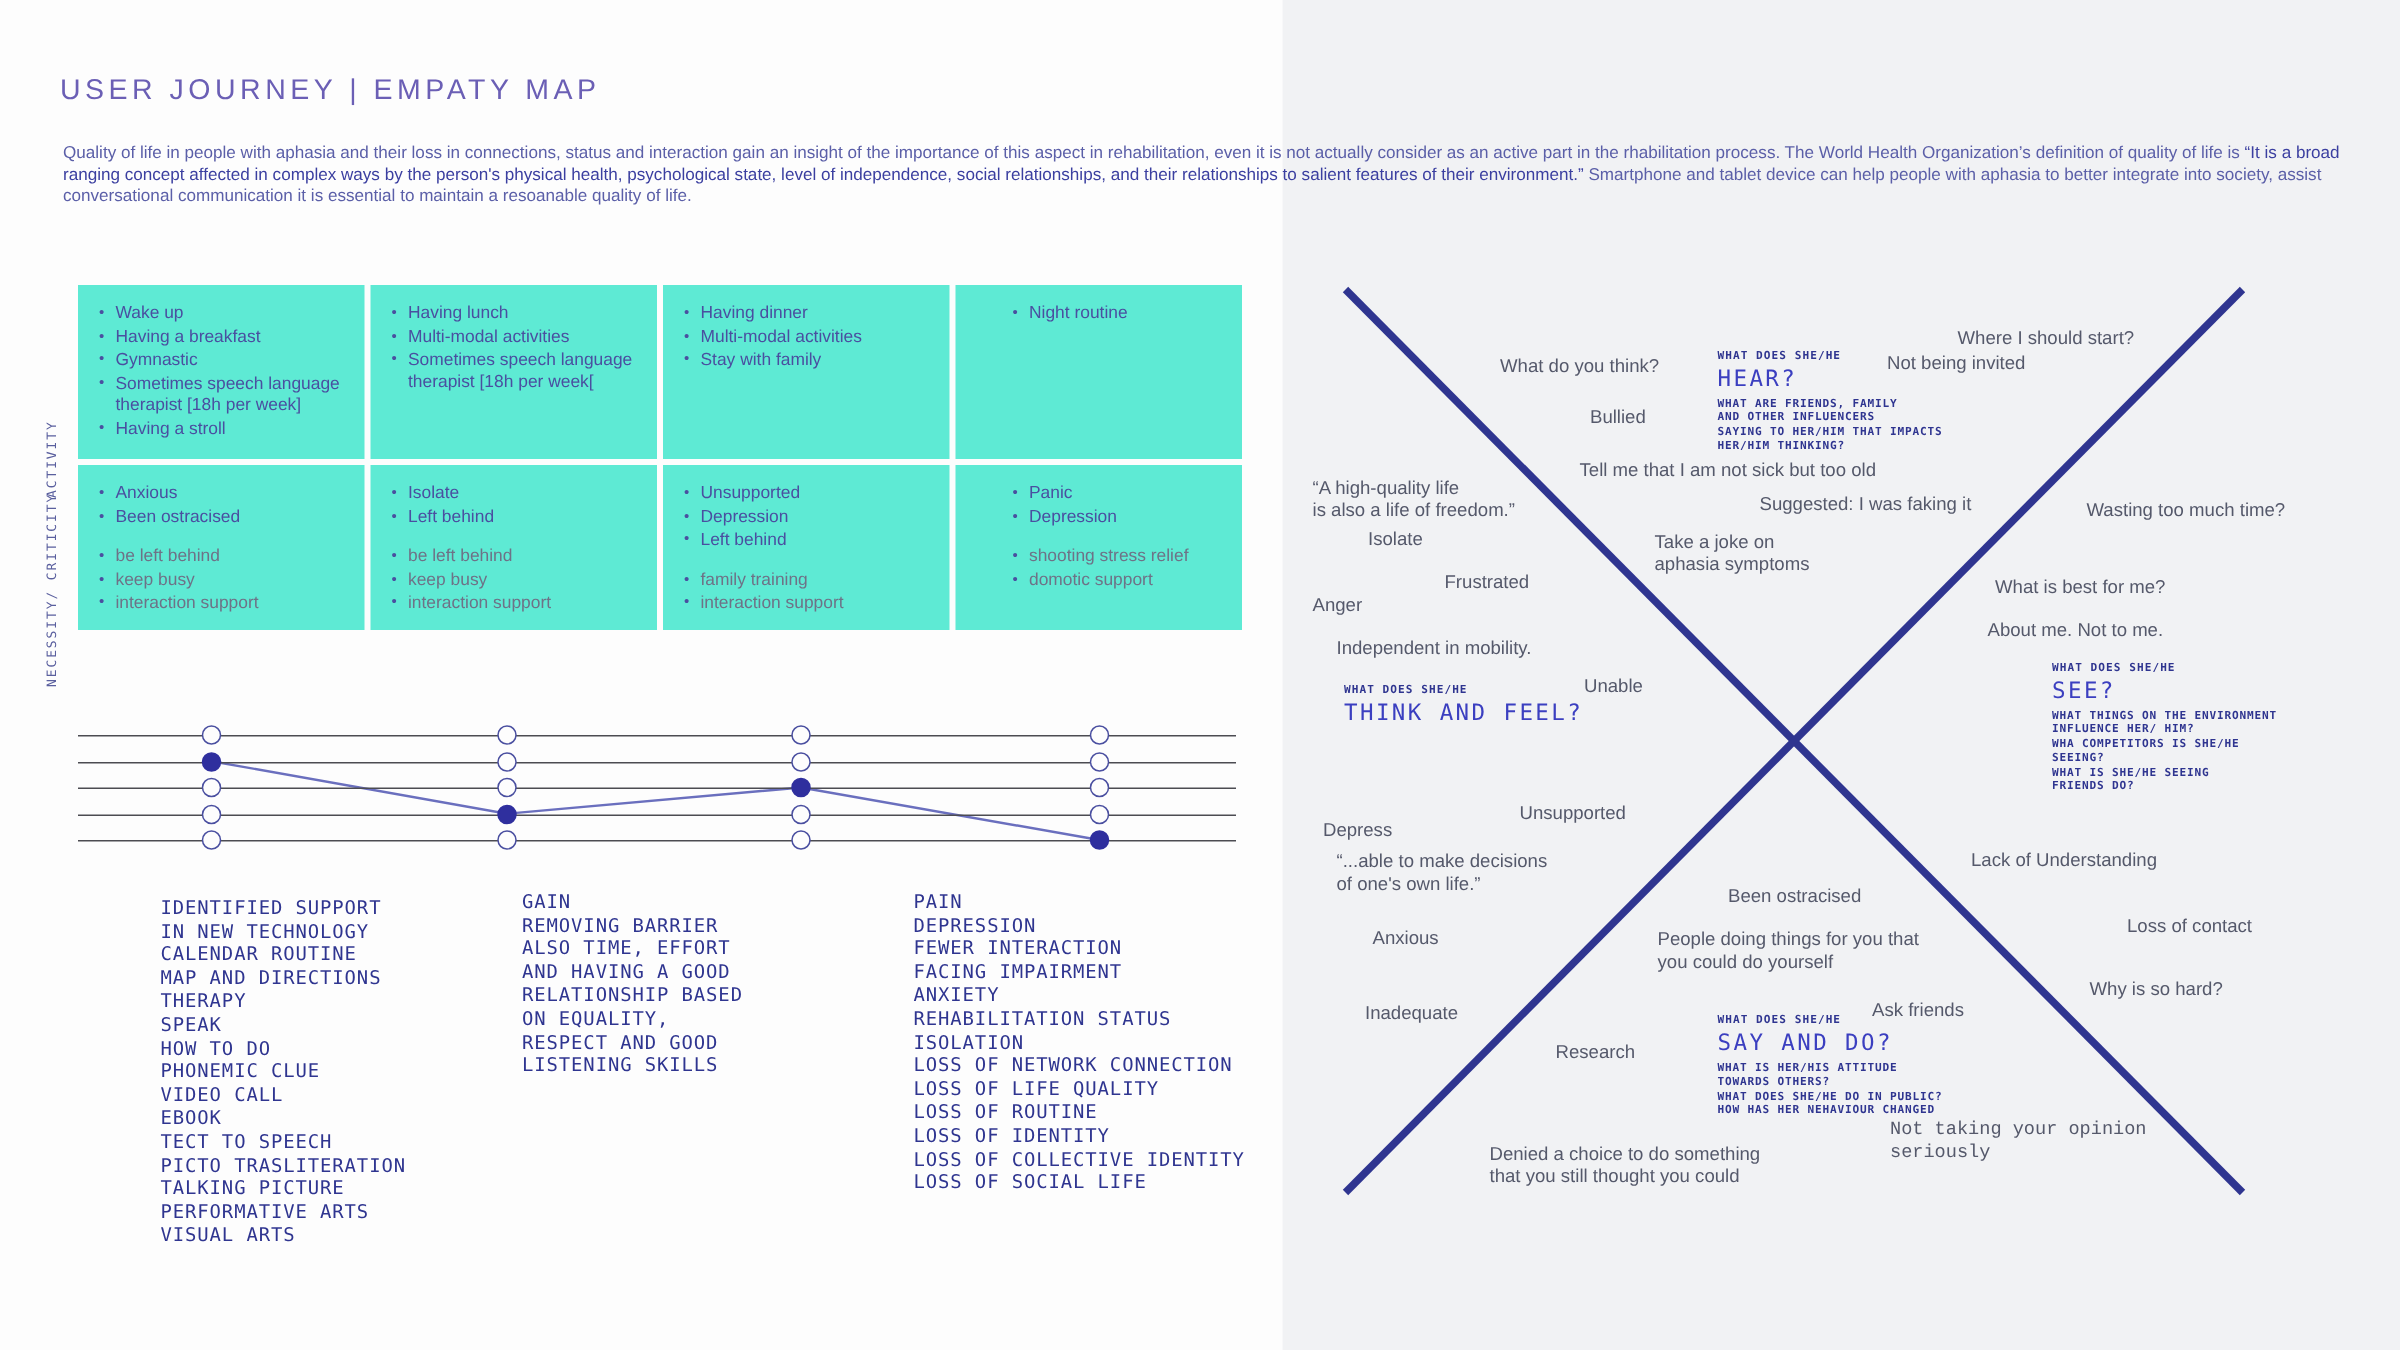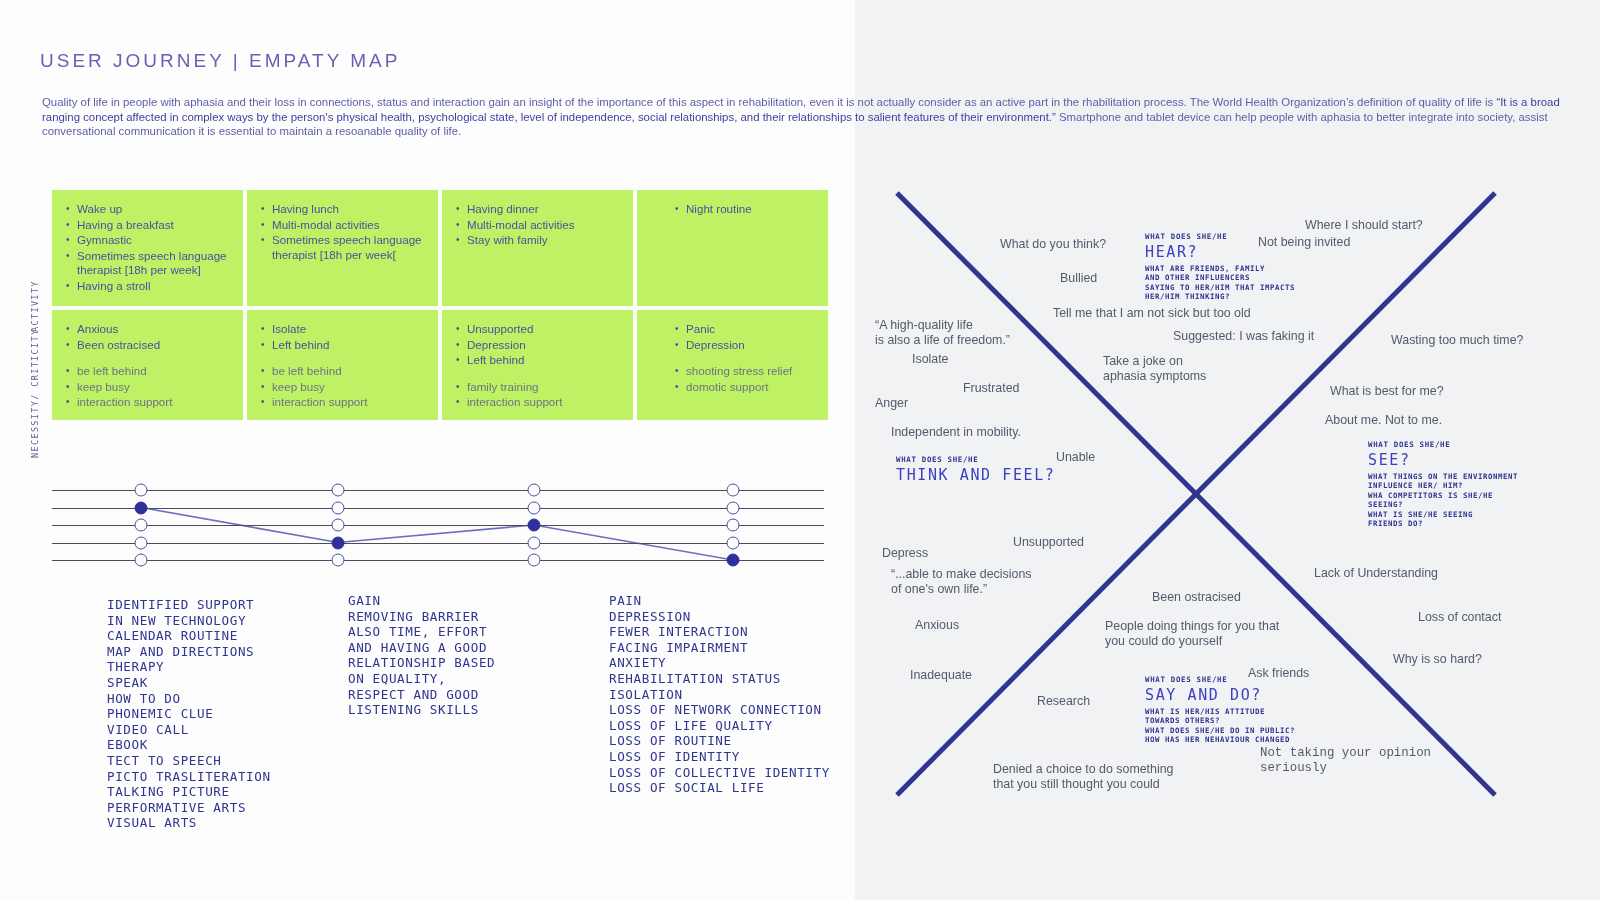--- a/index.html
+++ b/index.html
@@ -16,21 +16,21 @@
   .intro{position:absolute;left:42px;top:95px;width:1530px;font-size:11.4px;line-height:14.6px;
     color:#5b5fa8;font-family:"Liberation Sans",sans-serif;}
   .intro .quo{color:#3b3fa0;}
 
   
   .jt{position:absolute;left:52px;top:190px;width:785px;}
   .jt-head{display:flex;height:28px;}
   .jt-head .cell{width:195px;font-family:"DejaVu Sans Mono",monospace;font-size:13px;
     letter-spacing:1.6px;color:#3b3f8f;padding-left:14px;box-sizing:border-box;}
   .jt-row{display:flex;margin-bottom:4px;}
-  .jt-row .cell{width:191px;margin-right:4px;background:#bef264;box-sizing:border-box;
+  .jt-row .cell{width:191px;margin-right:4px;background:#5eead4;box-sizing:border-box;
     padding:12px 10px 10px 14px;}
   .jt-row.r1 .cell{height:116px;}
   .jt-row.r2 .cell{height:110px;}
   .jt-row .cell:last-child{margin-right:0;padding-left:38px;}
   .li{font-size:11.6px;line-height:14.6px;color:#4a4fa0;position:relative;padding-left:11px;margin-bottom:1px;}
   .li:before{content:"\2022";position:absolute;left:0;top:0;color:#4a4fa0;font-size:10px;}
   .li.dim{color:#6e7287;}
   .li.gap{margin-top:12px;}
   .rowlabel{position:absolute;font-family:"DejaVu Sans Mono",monospace;font-size:8.6px;
     letter-spacing:1.3px;color:#5a5f9e;writing-mode:vertical-rl;transform:rotate(180deg);

